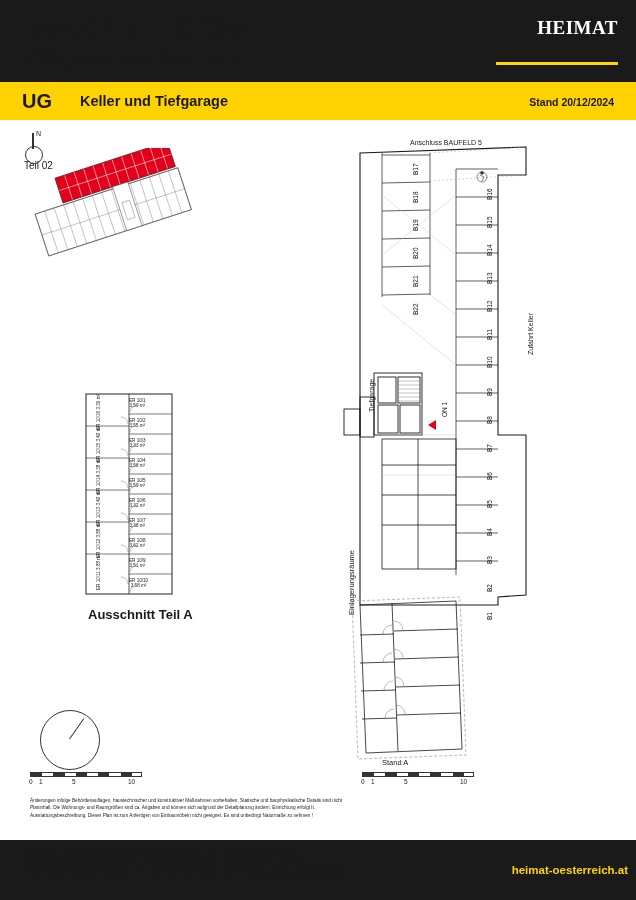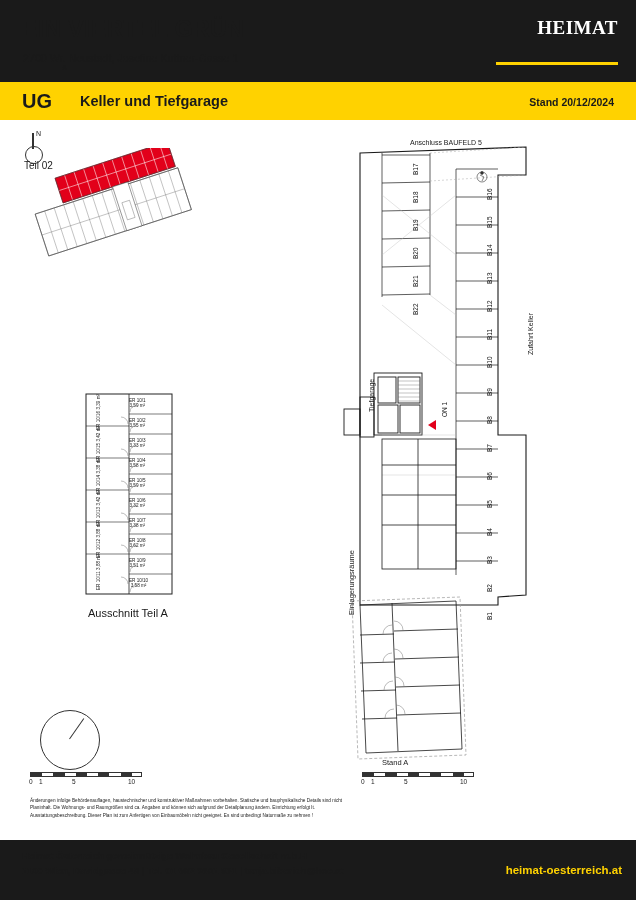--- a/index.html
+++ b/index.html
@@ -146,21 +146,22 @@
 
   
   .detail-strip {
     position: absolute;
     left: 84px; top: 392px;
     width: 90px; height: 200px;
   }
   .ausschnitt-label {
     position: absolute;
     left: 88px; top: 607px;
-    font-size: 11px;
+    font-size: 13px;
+    font-weight: bold;
   }
 
   
   .compass {
     position: absolute;
     left: 40px; top: 710px;
     width: 58px; height: 58px;
     border: 1px solid #333;
     border-radius: 50%;
   }
@@ -310,21 +311,21 @@
     font-weight: bold;
   }
   .footer-l2 {
     position: absolute;
     left: 22px; top: 865px;
     font-size: 9.5px;
     font-weight: bold;
   }
   .footer-url {
     position: absolute;
-    right: 14px; top: 864px;
+    right: 8px; top: 864px;
     font-size: 11.5px;
     font-weight: bold;
     color: #ffd200;
   }
   svg { display: block; }
 </style>
 </head>
 <body>
 
 <div class="page">

